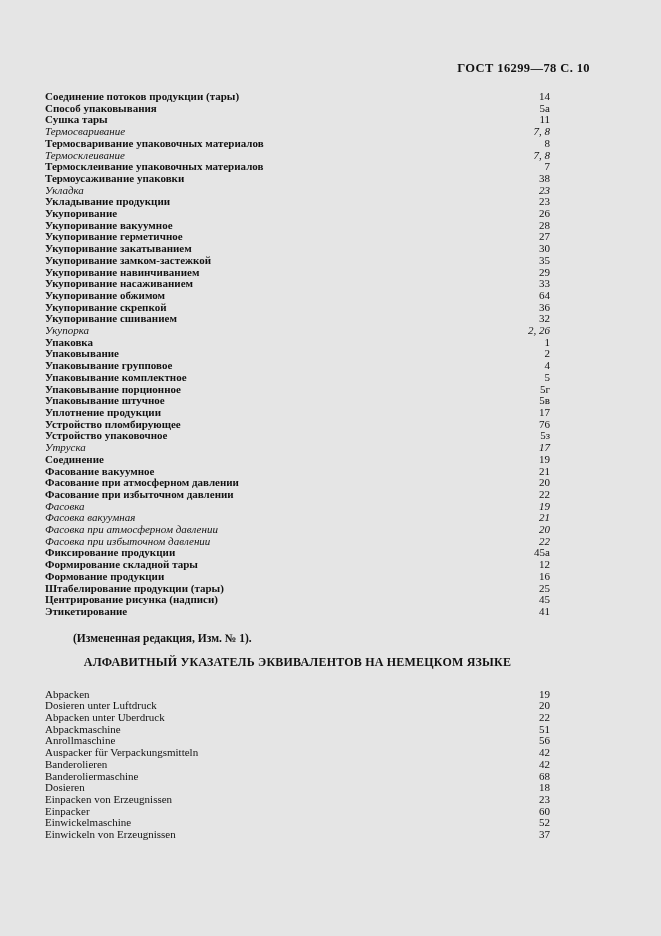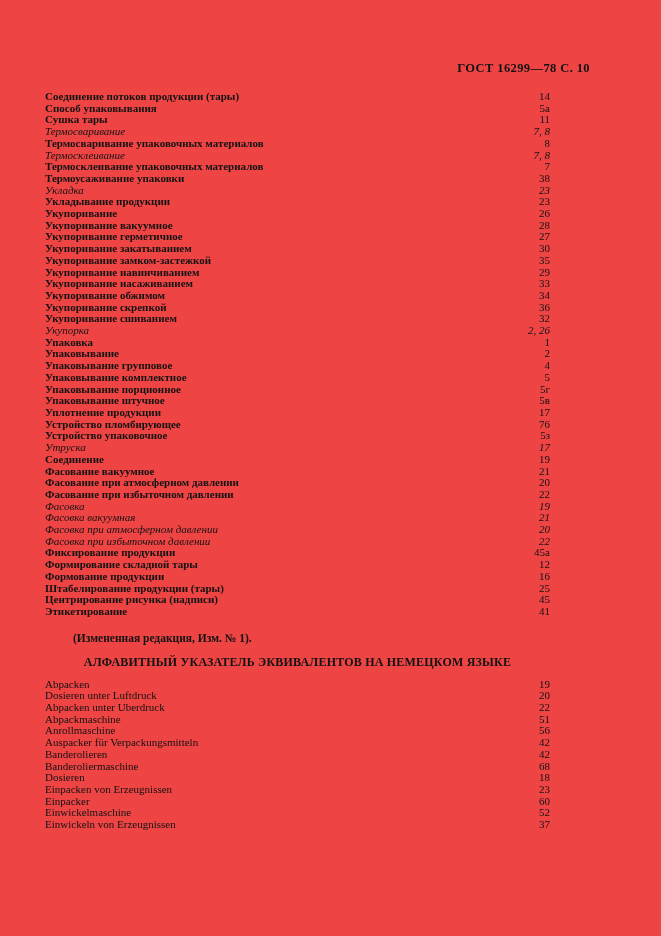--- a/index.html
+++ b/index.html
@@ -5,21 +5,21 @@
   * { margin: 0; padding: 0; box-sizing: border-box; }
   html, body { background: #ffffff; }
   body {
     width: 661px; height: 936px;
     font-family: "Liberation Serif", "DejaVu Serif", serif;
     color: #121212;
   }
   .page {
     position: relative;
     width: 661px; height: 936px;
-    background: #ef4444;
+    background: #e5e5e5;
     overflow: hidden;
   }
   .header {
     position: absolute;
     top: 61px; left: 0; right: 71px;
     text-align: right;
     font-weight: bold;
     font-size: 12.5px;
     letter-spacing: 0.4px;
     white-space: nowrap;
@@ -51,21 +51,21 @@
     line-height: 12px;
   }
   .german-heading {
     margin-top: 12px;
     text-align: center;
     font-weight: bold;
     font-size: 12px;
     line-height: 12px;
     letter-spacing: 0.2px;
   }
-  .german { margin-top: 11px; }
+  .german { margin-top: 21px; }
 </style>
 </head>
 <body>
 
 <div class="page">
 
   <div class="header">ГОСТ 16299—78 С. 10</div>
 
   <div class="content">
 
@@ -152,21 +152,21 @@
           <span class="row-page">29</span>
         </div>
 
         <div class="index-row bold">
           <span class="row-label">Укупоривание насаживанием</span>
           <span class="row-page">33</span>
         </div>
 
         <div class="index-row bold">
           <span class="row-label">Укупоривание обжимом</span>
-          <span class="row-page">34</span>
+          <span class="row-page">64</span>
         </div>
 
         <div class="index-row bold">
           <span class="row-label">Укупоривание скрепкой</span>
           <span class="row-page">36</span>
         </div>
 
         <div class="index-row bold">
           <span class="row-label">Укупоривание сшиванием</span>
           <span class="row-page">32</span>

